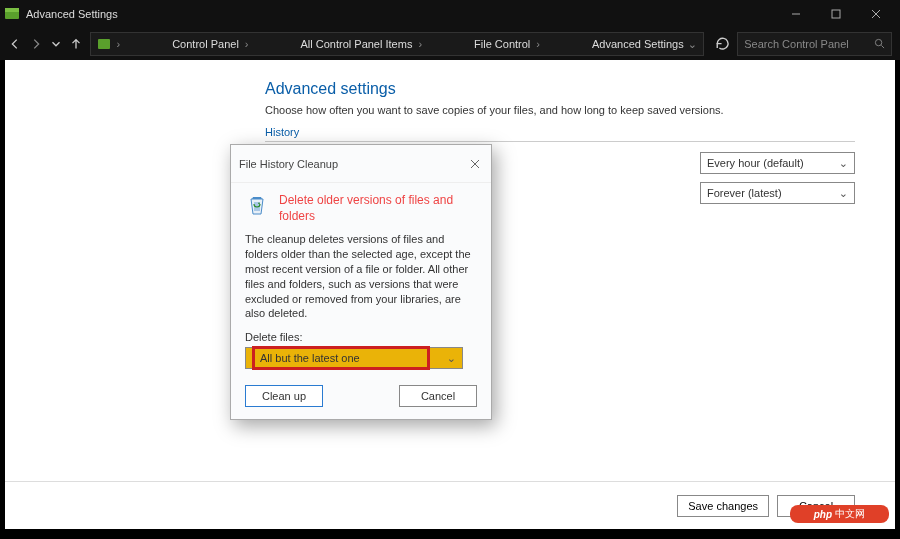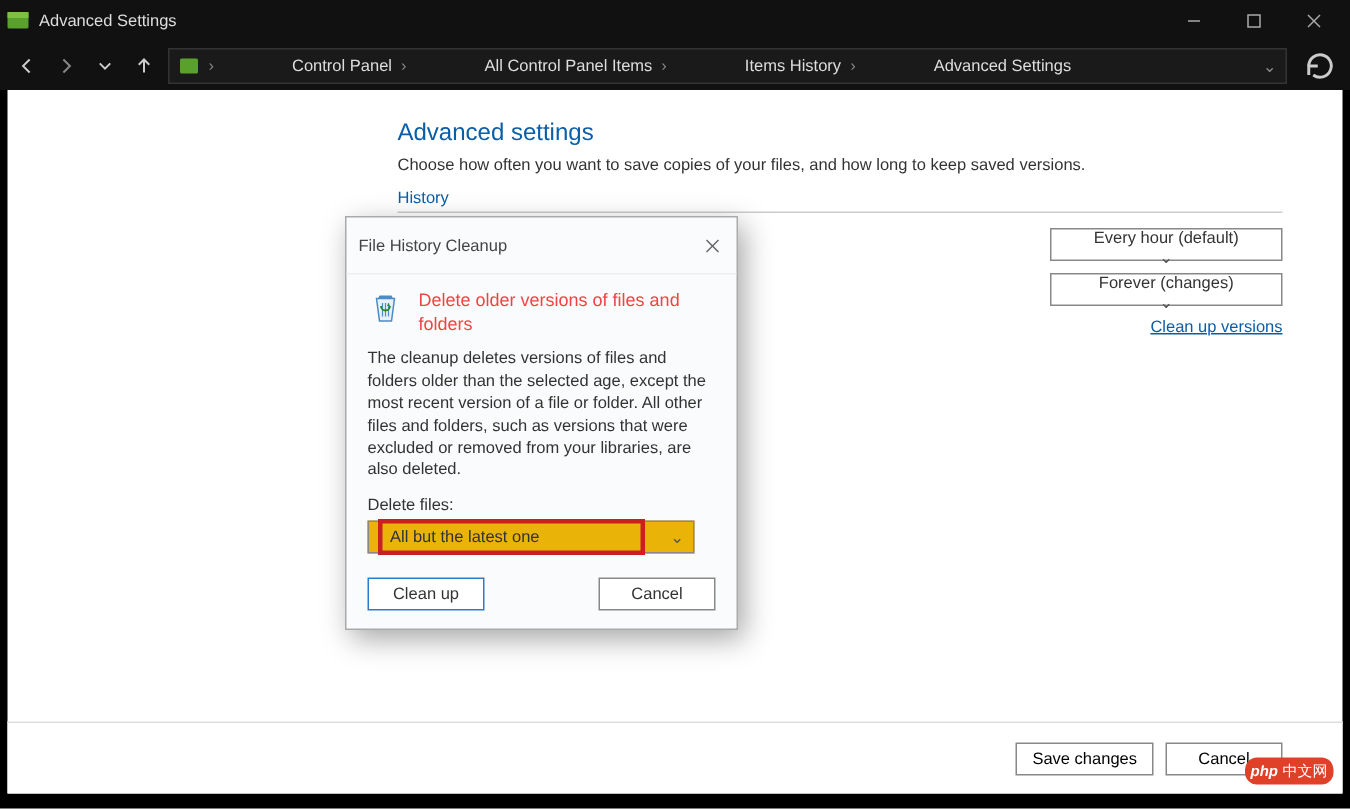--- a/index.html
+++ b/index.html
@@ -26,21 +26,21 @@
   .search-box { width: 210px; height: 24px; background: #1a1a1a; border: 1px solid #333; display: flex; align-items: center; padding: 0 6px; color: #888; font-size: 11px; justify-content: space-between; }
 
   
   .content-area { position: absolute; top: 60px; left: 5px; right: 5px; bottom: 10px; background: #fff; }
   .content-inner { padding: 20px 40px 90px 260px; font-size: 11px; color: #333; }
   .page-heading { color: #0a5ea8; font-size: 16px; font-weight: 400; margin-bottom: 6px; }
   .page-desc { color: #333; margin-bottom: 10px; }
   .section-head { color: #0a5ea8; font-size: 11px; border-bottom: 1px solid #ccc; padding-bottom: 3px; margin-bottom: 10px; }
   .settings-row { display: flex; align-items: center; margin-bottom: 8px; }
   .settings-label { flex: 1; color: #333; }
-  .select-ctrl { width: 155px; height: 22px; border: 1px solid #888; background: #fff; display: flex; align-items: center; padding: 0 6px; font-size: 11px; justify-content: space-between; flex-direction: column; }
+  .select-ctrl { width: 155px; height: 22px; border: 1px solid #888; background: #fff; display: flex; align-items: center; padding: 0 6px; font-size: 11px; justify-content: space-between; }
   .select-ctrl .chev { color: #555; }
   .link-row { text-align: right; margin-top: 4px; }
   .link { color: #0a5ea8; text-decoration: underline; font-size: 11px; cursor: pointer; }
 
   
   .footer { position: absolute; bottom: 0; left: 0; right: 0; height: 48px; border-top: 1px solid #ddd; background: #fff; display: flex; align-items: center; justify-content: flex-end; padding-right: 40px; gap: 8px; }
   .btn { min-width: 78px; height: 22px; background: #fff; border: 1px solid #888; font-size: 11px; display: inline-flex; align-items: center; justify-content: center; padding: 0 10px; }
 
   
   .modal { position: absolute; left: 230px; top: 144px; width: 262px; background: #fafbfc; border: 1px solid #aaa; box-shadow: 4px 6px 18px rgba(0,0,0,0.35); }
@@ -52,21 +52,21 @@
   .modal-heading { color: #ef4444; font-size: 12px; line-height: 1.3; }
   .modal-desc { color: #333; line-height: 1.35; margin-bottom: 10px; }
   .modal-label { margin-bottom: 4px; }
   .highlight-box { border: 3px solid #cc2020; padding: 1px; display: inline-block; }
   .modal-select { width: 218px; height: 22px; border: 1px solid #888; background: #eab308; display: flex; align-items: center; padding: 0 6px; font-size: 11px; justify-content: space-between; }
   .modal-select .chev-slot { width: 18px; text-align: right; color: #555; }
   .modal-footer { display: flex; justify-content: space-between; gap: 8px; margin-top: 16px; }
   .btn-primary { border: 1px solid #2a7bd1; }
 
   
-  .watermark { position: absolute; right: 6px; bottom: 6px; background: #e04028; color: #fff; font-size: 10px; padding: 2px 4px; border-radius: 8px; display:flex; align-items:center; gap:3px;}
+  .watermark { position: absolute; right: 6px; bottom: 6px; background: #e04028; color: #fff; font-size: 10px; padding: 2px 24px; border-radius: 8px; display:flex; align-items:center; gap:3px;}
 </style>
 </head>
 <body>
 
 <div class="title-bar">
   <span class="app-icon">
     <svg viewBox="0 0 16 16">
         <rect x="1" y="2" width="14" height="11" rx="1" fill="#5aa02c"></rect>
         <rect x="1" y="2" width="14" height="4" fill="#7bc043"></rect>
       </svg>
@@ -115,60 +115,64 @@
     </div>
   <div class="breadcrumb-bar">
     <span class="bc-icon"><svg viewBox="0 0 14 14">
           <rect x="1" y="2" width="12" height="10" rx="1" fill="#5aa02c"></rect>
         </svg></span>
     <span class="bc-sep">›</span>
     <span class="bc-item">Control Panel</span>
     <span class="bc-sep">›</span>
     <span class="bc-item">All Control Panel Items</span>
     <span class="bc-sep">›</span>
-    <span class="bc-item">Items History</span>
+    <span class="bc-item">File Control</span>
     <span class="bc-sep">›</span>
     <span class="bc-item">Advanced Settings</span>
     <span class="bc-end">
         <span>⌄</span>
       </span>
   </div>
   <div class="refresh-btn">
       <svg viewBox="0 0 16 16">
         <path d="M3 8 a5 5 0 1 1 2 4" fill="none" stroke="#ccc" stroke-width="1.3"></path>
         <path d="M3 12 L3 8 L7 8" fill="none" stroke="#ccc" stroke-width="1.3"></path>
       </svg>
     </div>
+  <div class="search-box">
+    <span>Search Control Panel</span>
+    <span><svg width="11" height="11" viewBox="0 0 12 12">
+          <circle cx="5" cy="5" r="3.5" fill="none" stroke="#888" stroke-width="1"></circle>
+          <line x1="8" y1="8" x2="11" y2="11" stroke="#888" stroke-width="1"></line>
+        </svg></span>
+  </div>
 </div>
 
 <div class="content-area">
   <div class="content-inner">
     <div class="page-heading">Advanced settings</div>
     <div class="page-desc">Choose how often you want to save copies of your files, and how long to keep saved versions.</div>
     <div class="section-head">History</div>
 
     <div class="settings-row">
       <div class="settings-label">Save copies of files:</div>
       <div class="select-ctrl">
         <span>Every hour (default)</span>
         <span class="chev">⌄</span>
       </div>
     </div>
 
     <div class="settings-row">
       <div class="settings-label"></div>
       <div class="select-ctrl">
-        <span>Forever (changes)</span>
+        <span>Forever (latest)</span>
         <span class="chev">⌄</span>
       </div>
     </div>
 
-    <div class="link-row">
-      <span class="link">Clean up versions</span>
-    </div>
   </div>
 
   <div class="footer">
     <div class="btn">Save changes</div>
     <div class="btn">Cancel</div>
   </div>
 
   <div class="watermark">
     <span style="font-weight:bold;font-style:italic;">php</span>
     <span>中文网</span>

